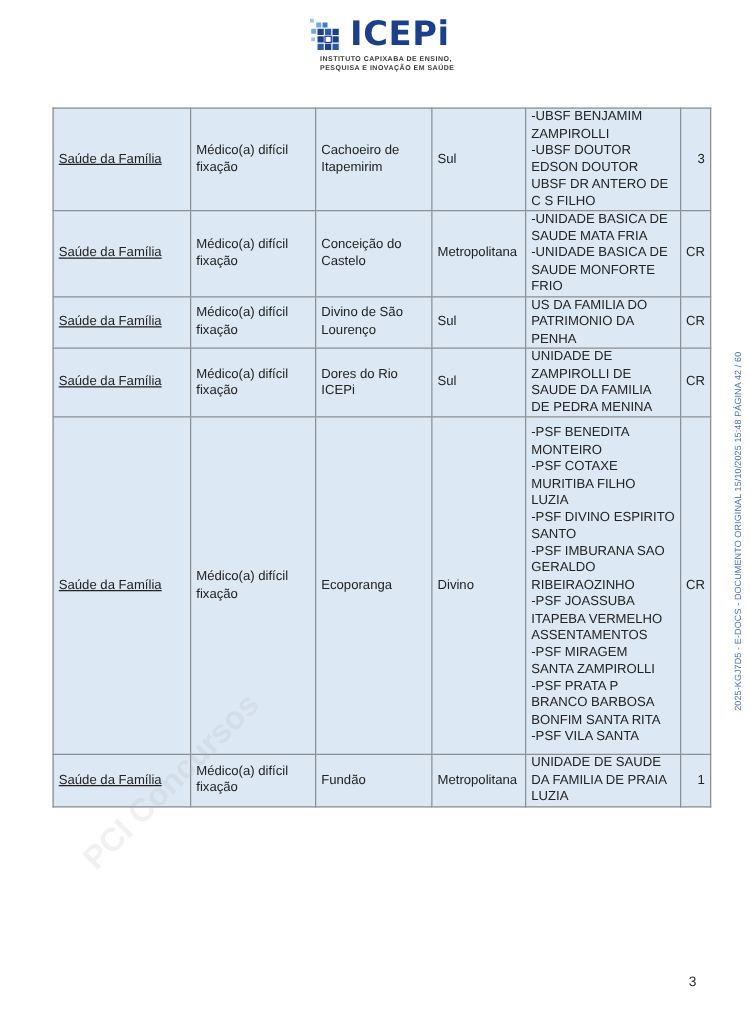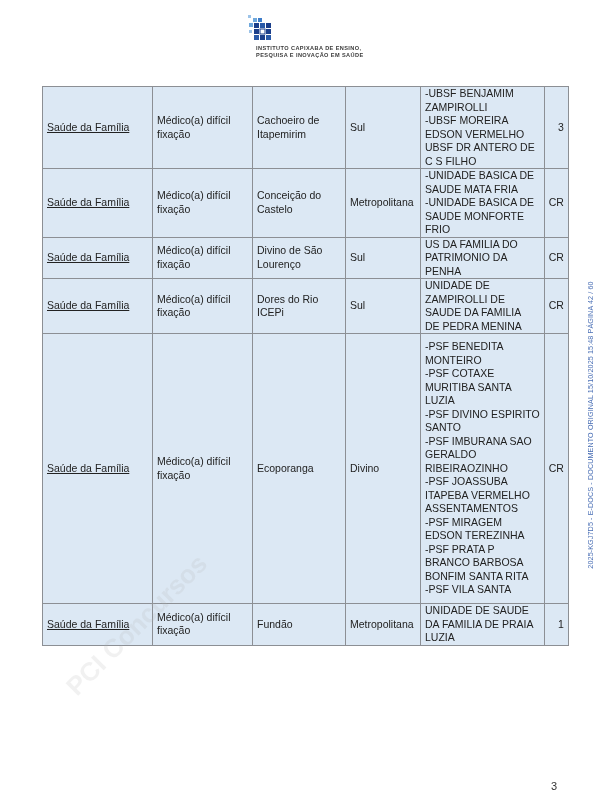--- a/index.html
+++ b/index.html
@@ -41,39 +41,40 @@
     <rect x="14" y="9" width="5" height="5" fill="#2a5aa8"></rect>
     <rect x="20" y="9" width="5" height="5" fill="#1b3f8b"></rect>
     <rect x="8" y="15" width="5" height="5" fill="#1b3f8b"></rect>
     <rect x="20" y="15" width="5" height="5" fill="#1b3f8b"></rect>
     <rect x="14" y="15" width="5" height="5" fill="#ffffff" stroke="#1b3f8b" stroke-width="1"></rect>
     <rect x="8" y="21" width="5" height="5" fill="#2a5aa8"></rect>
     <rect x="14" y="21" width="5" height="5" fill="#1b3f8b"></rect>
     <rect x="20" y="21" width="5" height="5" fill="#2a5aa8"></rect>
     <rect x="3" y="16" width="3" height="3" fill="#9cc3e8"></rect>
   </svg>
+  <div class="logo-title">ICEPi</div>
   <div class="logo-sub">
     <div>INSTITUTO CAPIXABA DE ENSINO,</div>
     <div>PESQUISA E INOVAÇÃO EM SAÚDE</div>
   </div>
 </div>
 
 <table class="main">
   <tbody id="tbody">
 
     <tr style="height:81px">
       <td class="c-prog">Saúde da Família</td>
       <td class="c-cargo">Médico(a) difícil fixação</td>
       <td class="c-mun">Cachoeiro de Itapemirim</td>
       <td class="c-reg">Sul</td>
       <td class="c-unid">
           <span class="unit-line">-UBSF BENJAMIM</span>
           <span class="unit-line">ZAMPIROLLI</span>
-          <span class="unit-line">-UBSF MOREIRA</span>
-          <span class="unit-line">EDSON VERMELHO</span>
+          <span class="unit-line">-UBSF DOUTOR</span>
+          <span class="unit-line">EDSON DOUTOR</span>
           <span class="unit-line">UBSF DR ANTERO DE</span>
           <span class="unit-line">C S FILHO</span>
         </td>
       <td class="c-vag">3</td>
     </tr>
 
     <tr style="height:68px">
       <td class="c-prog">Saúde da Família</td>
       <td class="c-cargo">Médico(a) difícil fixação</td>
       <td class="c-mun">Conceição do Castelo</td>
@@ -117,32 +118,32 @@
 
     <tr style="height:270px">
       <td class="c-prog">Saúde da Família</td>
       <td class="c-cargo">Médico(a) difícil fixação</td>
       <td class="c-mun">Ecoporanga</td>
       <td class="c-reg">Divino</td>
       <td class="c-unid">
           <span class="unit-line">-PSF BENEDITA</span>
           <span class="unit-line">MONTEIRO</span>
           <span class="unit-line">-PSF COTAXE</span>
-          <span class="unit-line">MURITIBA SANTA</span>
+          <span class="unit-line">MURITIBA FILHO</span>
           <span class="unit-line">LUZIA</span>
           <span class="unit-line">-PSF DIVINO ESPIRITO</span>
           <span class="unit-line">SANTO</span>
           <span class="unit-line">-PSF IMBURANA SAO</span>
           <span class="unit-line">GERALDO</span>
           <span class="unit-line">RIBEIRAOZINHO</span>
           <span class="unit-line">-PSF JOASSUBA</span>
           <span class="unit-line">ITAPEBA VERMELHO</span>
           <span class="unit-line">ASSENTAMENTOS</span>
           <span class="unit-line">-PSF MIRAGEM</span>
-          <span class="unit-line">EDSON TEREZINHA</span>
+          <span class="unit-line">SANTA ZAMPIROLLI</span>
           <span class="unit-line">-PSF PRATA P</span>
           <span class="unit-line">BRANCO BARBOSA</span>
           <span class="unit-line">BONFIM SANTA RITA</span>
           <span class="unit-line"> -PSF VILA SANTA</span>
         </td>
       <td class="c-vag">CR</td>
     </tr>
 
     <tr style="height:41px">
       <td class="c-prog">Saúde da Família</td>

